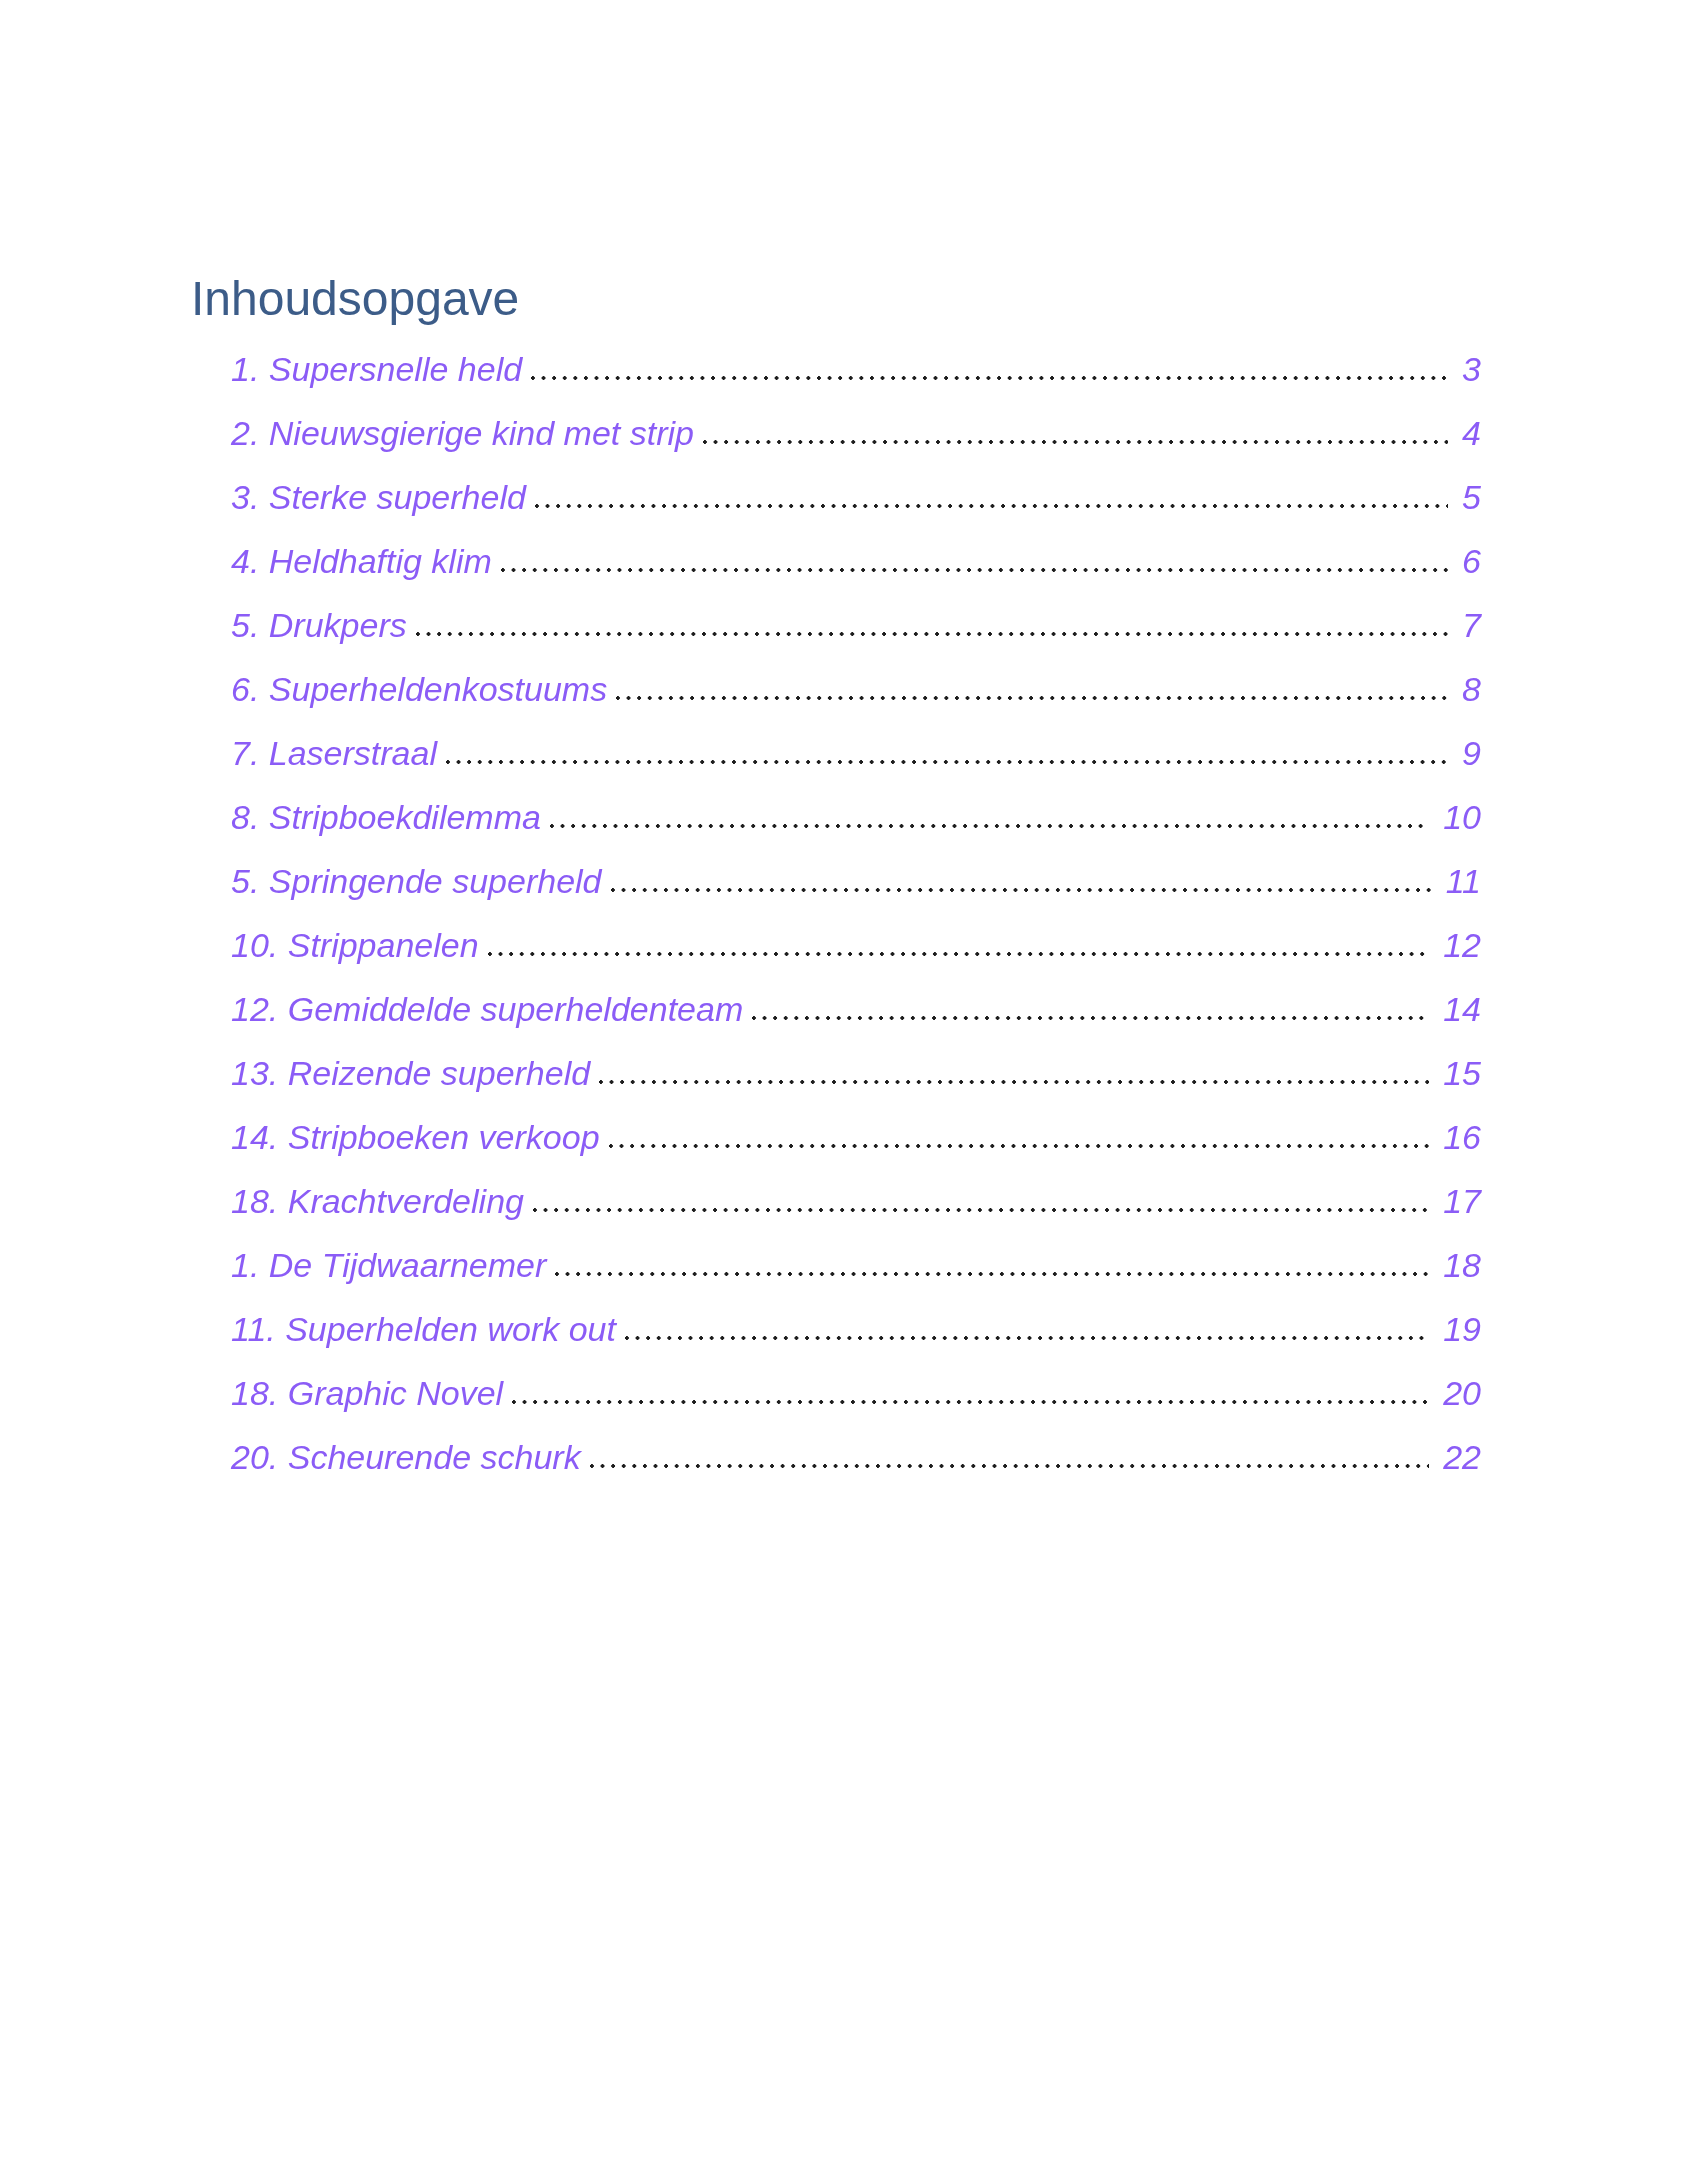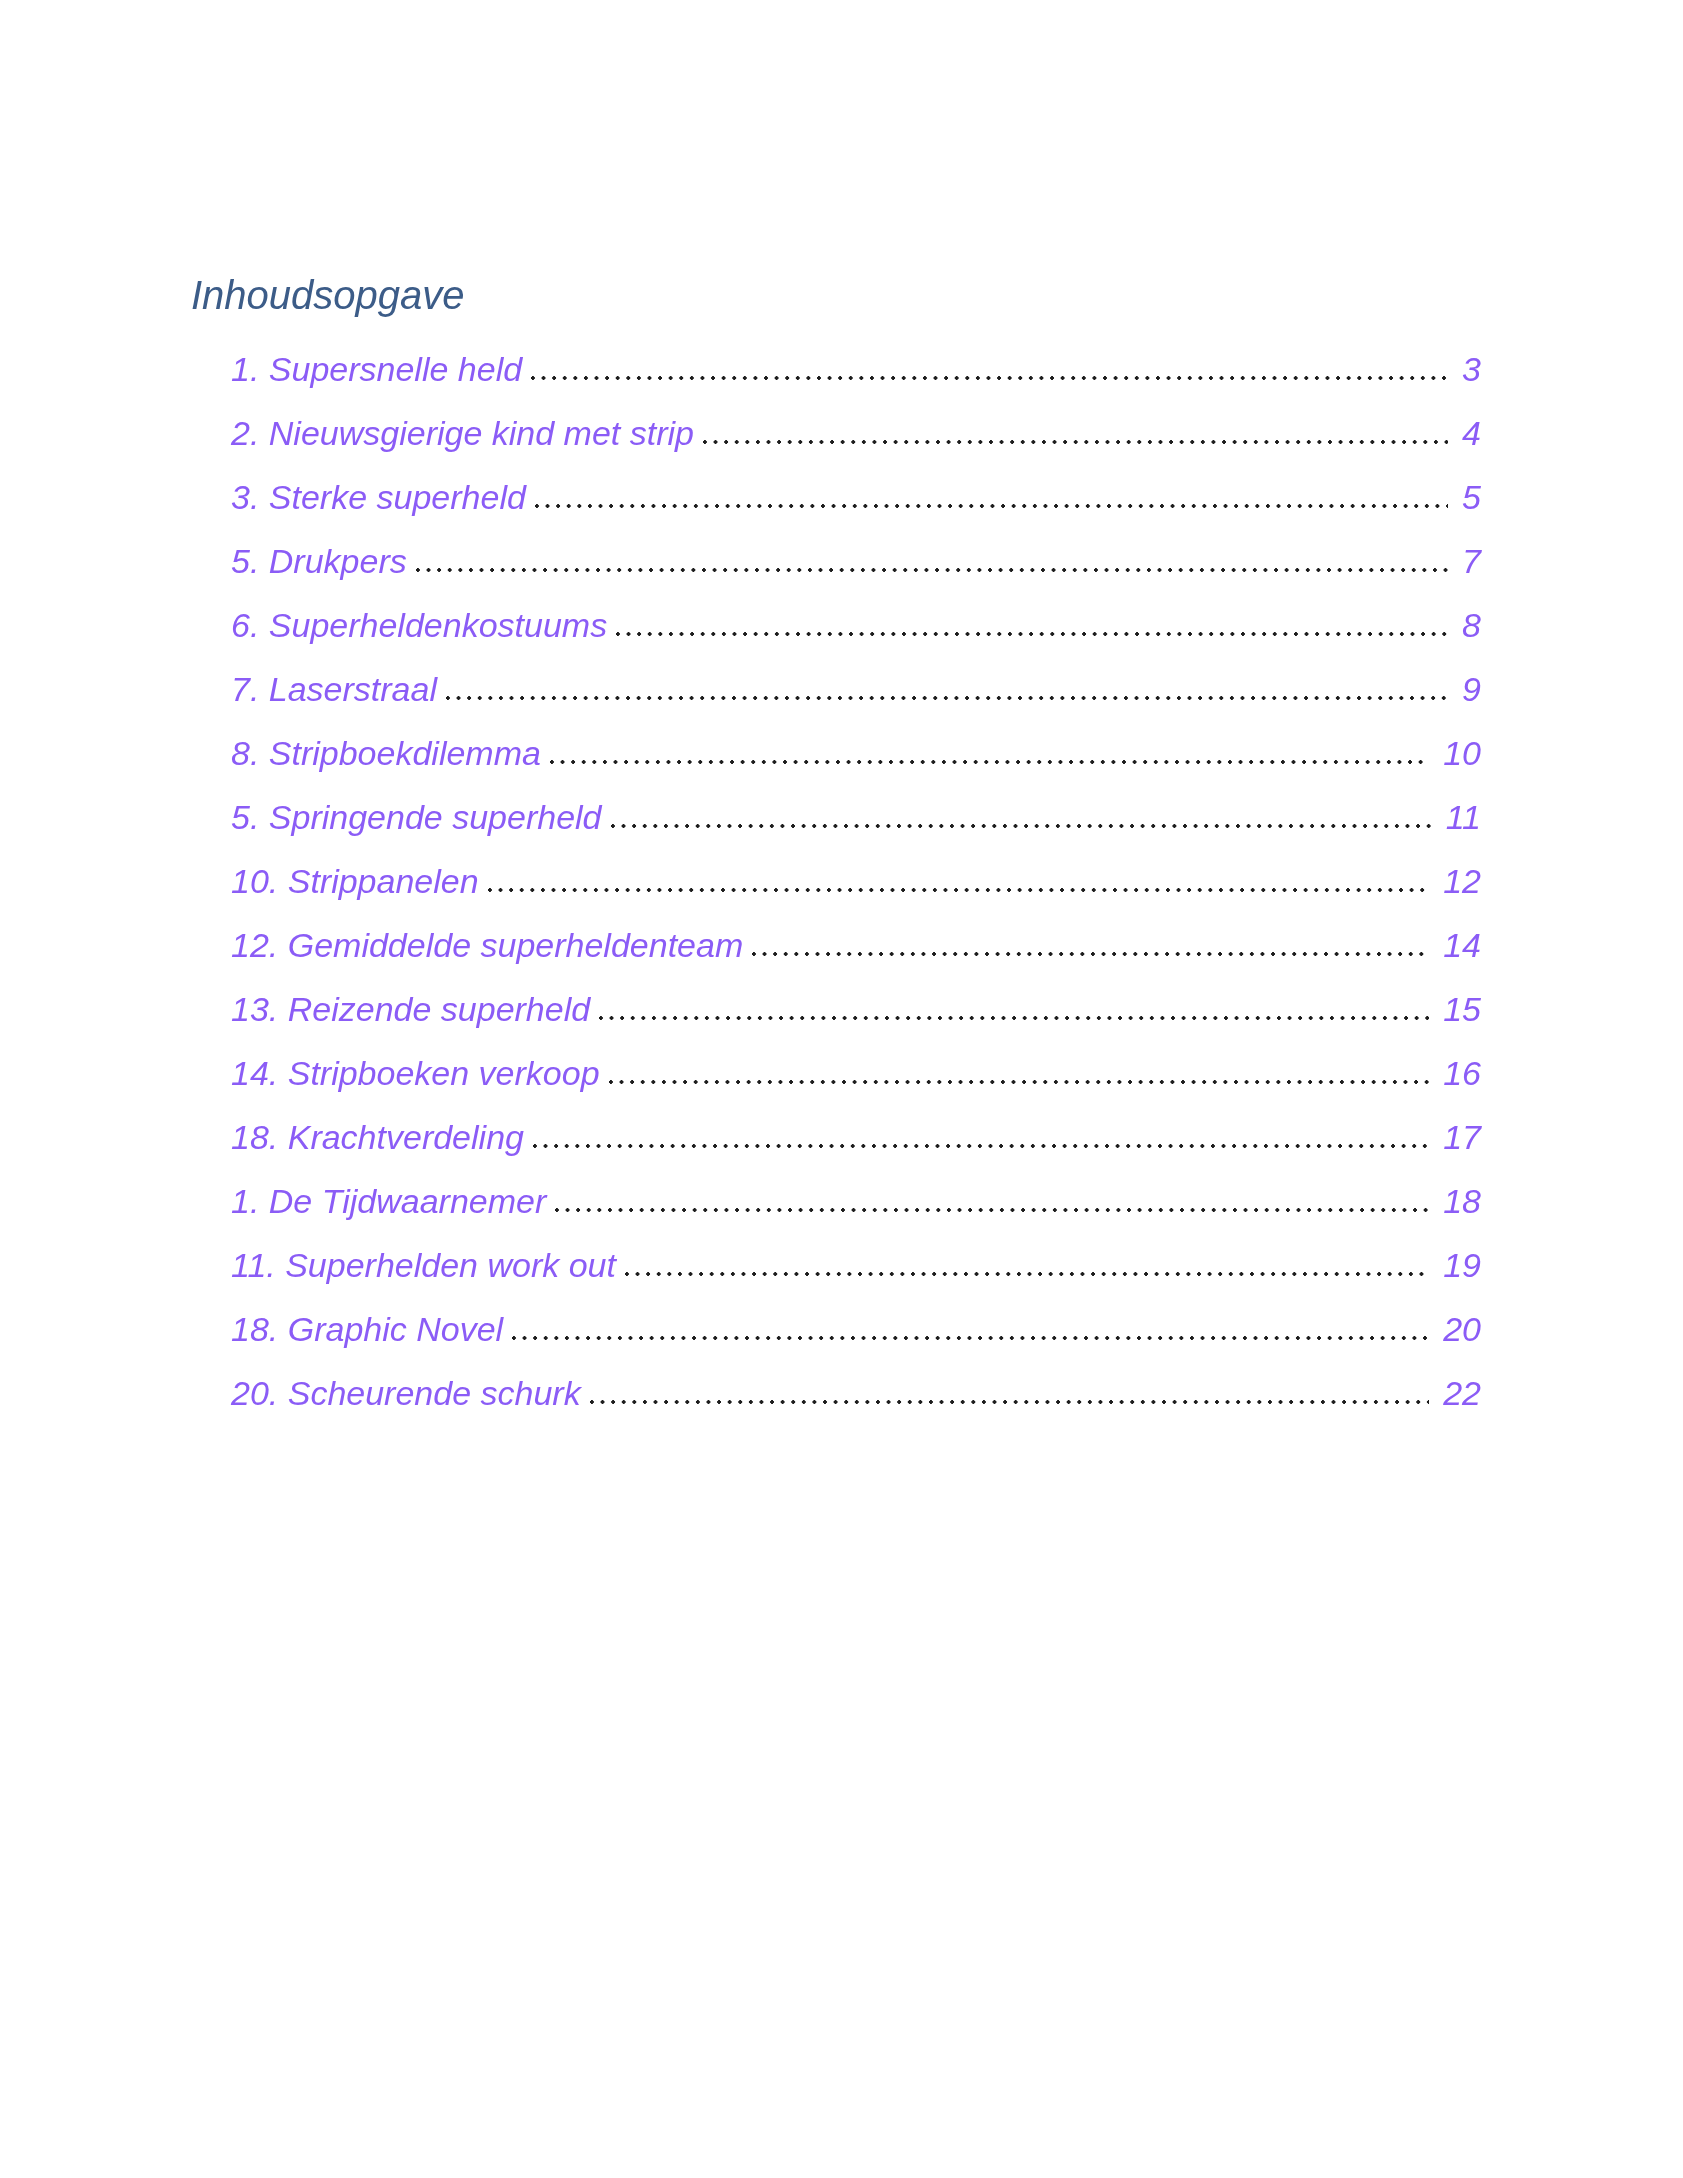--- a/index.html
+++ b/index.html
@@ -13,26 +13,25 @@
     position: absolute;
     inset: 0;
     background: #ffffff;
     font-family: "Liberation Sans", sans-serif;
     overflow: hidden;
   }
   .toc-heading {
     position: absolute;
     left: 191px;
     top: 273px;
-    font-size: 40px;
+    font-size: 48px;
     line-height: 1.1;
     font-weight: 400;
     color: #3c5c88;
     white-space: nowrap;
-    font-style: italic;
   }
   .toc-list {
     position: absolute;
     left: 231px;
     top: 324px;
     width: 1250px;
   }
   .toc-row {
     height: 64px;
     display: flex;
@@ -78,20 +77,25 @@
     <span class="dot-leader"></span>
     <span class="toc-pagenum">4</span>
   </div>
 
   <div class="toc-row">
     <span class="toc-title">3. Sterke superheld</span>
     <span class="dot-leader"></span>
     <span class="toc-pagenum">5</span>
   </div>
 
+  <div class="toc-row">
+    <span class="toc-title">4. Heldhaftig klim</span>
+    <span class="dot-leader"></span>
+    <span class="toc-pagenum">6</span>
+  </div>
 
   <div class="toc-row">
     <span class="toc-title">5. Drukpers</span>
     <span class="dot-leader"></span>
     <span class="toc-pagenum">7</span>
   </div>
 
   <div class="toc-row">
     <span class="toc-title">6. Superheldenkostuums</span>
     <span class="dot-leader"></span>

